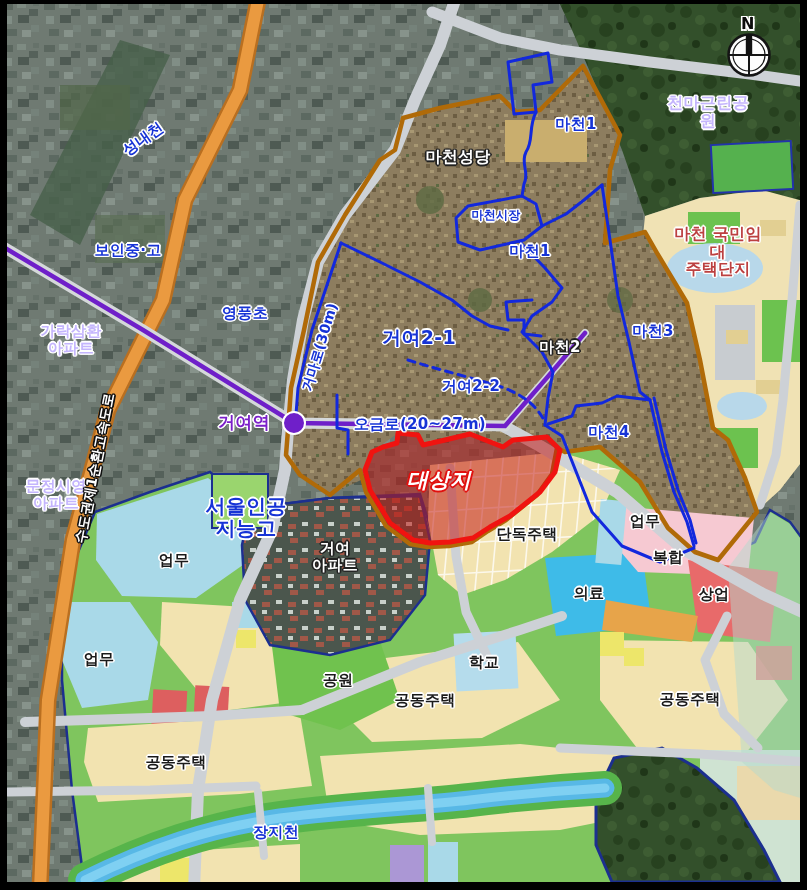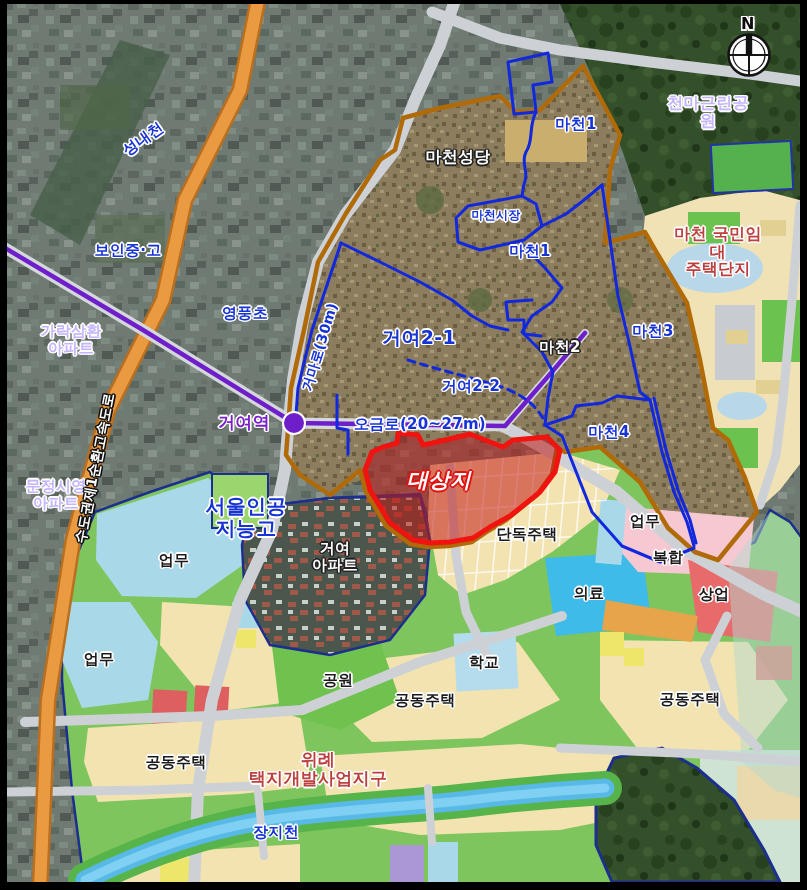--- a/index.html
+++ b/index.html
@@ -270,18 +270,16 @@
       <div class="lbl lbl-black" style="left: 668px; top: 557px; font-size: 15px; transform: translate(-50%, -50%);">복합</div>
       <div class="lbl lbl-black" style="left: 589px; top: 593px; font-size: 15px; transform: translate(-50%, -50%);">의료</div>
       <div class="lbl lbl-black" style="left: 714px; top: 594px; font-size: 15px; transform: translate(-50%, -50%);">상업</div>
       <div class="lbl lbl-black" style="left: 174px; top: 560px; font-size: 15px; transform: translate(-50%, -50%);">업무</div>
       <div class="lbl lbl-black" style="left: 99px; top: 659px; font-size: 15px; transform: translate(-50%, -50%);">업무</div>
       <div class="lbl lbl-black" style="left: 338px; top: 680px; font-size: 15px; transform: translate(-50%, -50%);">공원</div>
       <div class="lbl lbl-black" style="left: 484px; top: 662px; font-size: 15px; transform: translate(-50%, -50%);">학교</div>
       <div class="lbl lbl-black" style="left: 425px; top: 700px; font-size: 15px; transform: translate(-50%, -50%);">공동주택</div>
       <div class="lbl lbl-black" style="left: 690px; top: 699px; font-size: 15px; transform: translate(-50%, -50%);">공동주택</div>
       <div class="lbl lbl-black" style="left: 176px; top: 762px; font-size: 15px; transform: translate(-50%, -50%);">공동주택</div>
-      <div class="lbl lbl-darkred" style="left: 318px; top: 769px; font-size: 17px; transform: translate(-50%, -50%);">위례
-택지개발사업지구</div>
       <div class="lbl lbl-blue" style="left: 276px; top: 834px; font-size: 15px; transform: translate(-50%, -50%); font-family: Liberation Mono, monospace;">장지천</div>
     </div>
 <div class="compass-n" style="left:741px;top:14px;font-size:16px;">N</div>
 </div>
 
 </body></html>

